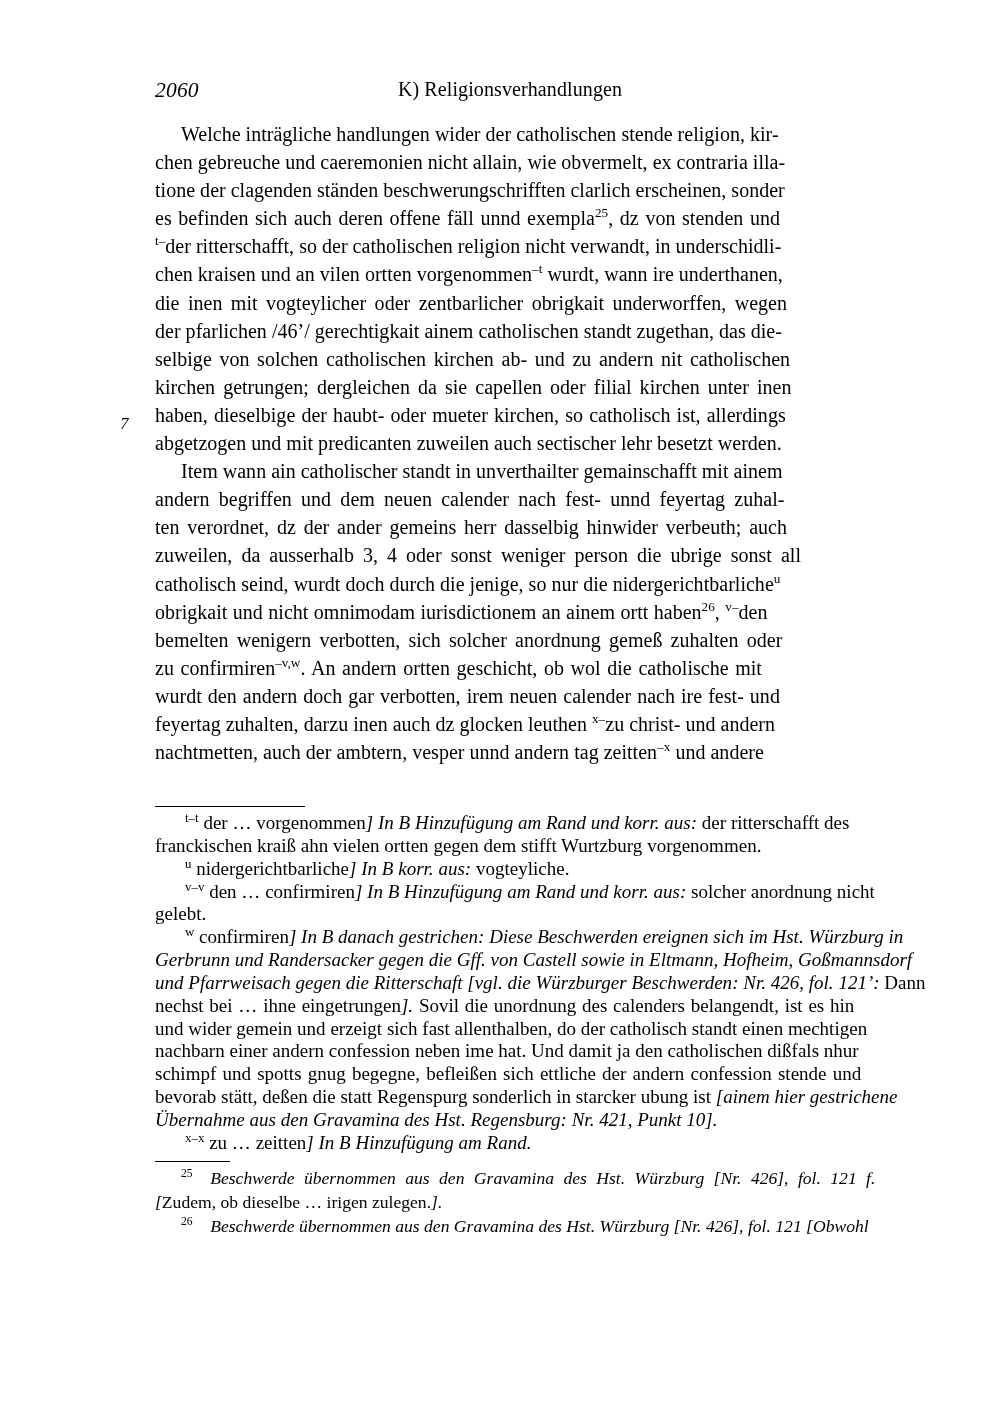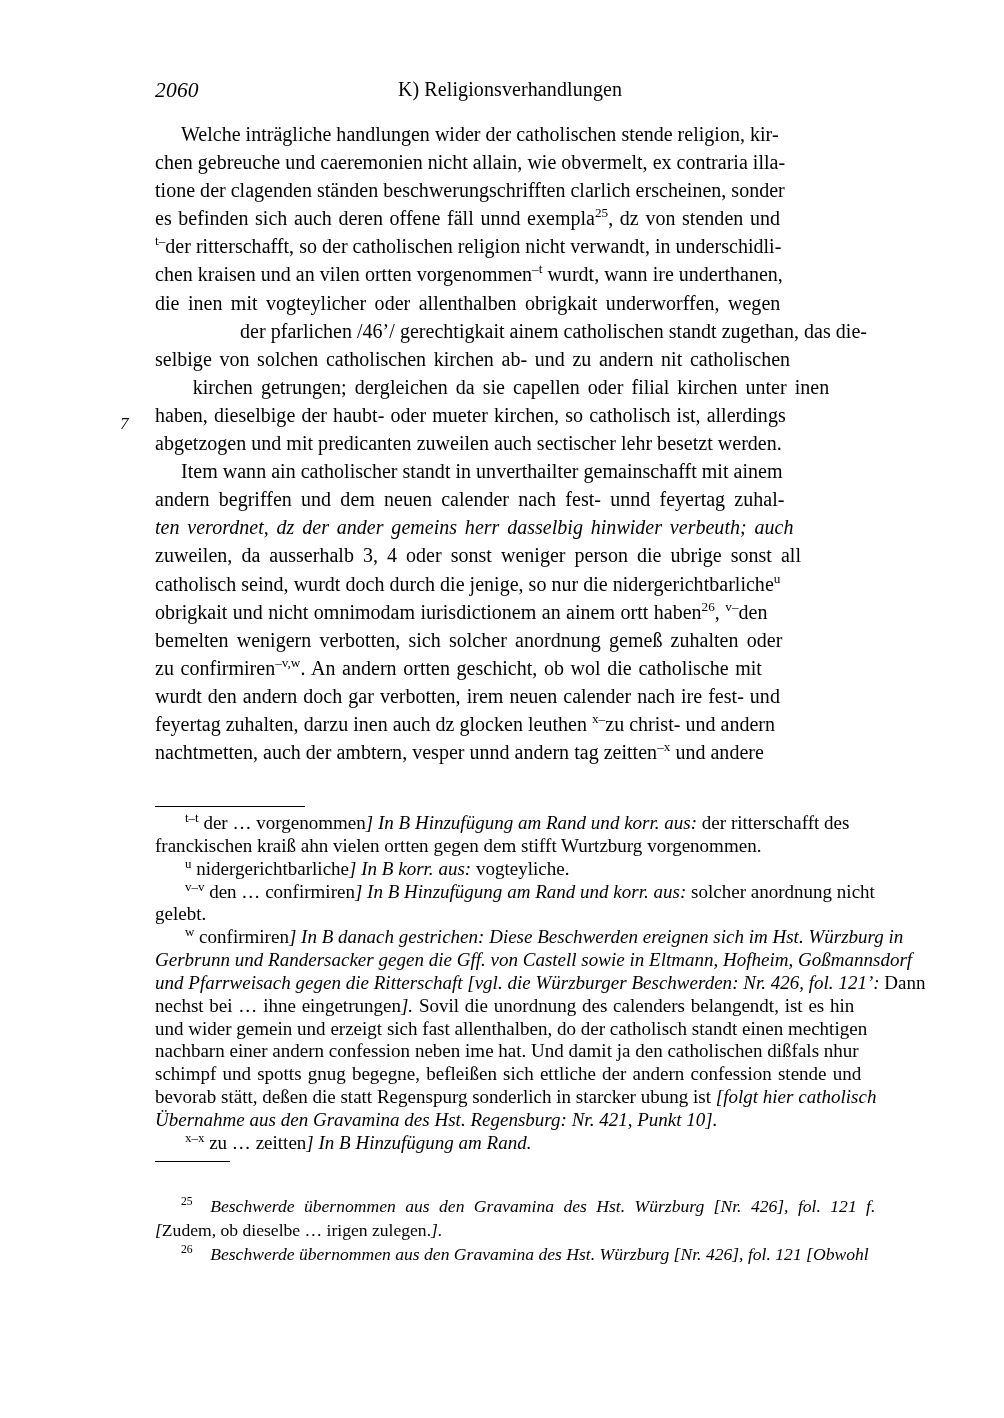--- a/index.html
+++ b/index.html
@@ -116,21 +116,21 @@
     font-size: 0.68em;
     vertical-align: 0.58em;
     line-height: 0;
   }
   i, .it { font-style: italic; }
 
   
   .notes-block {
     position: absolute;
     left: 155px;
-    top: 1194px;
+    top: 1166px;
     width: 712px;
   }
   .nl {
     display: block;
     font-size: 17.6px;
     line-height: 24.2px;
     height: 24.2px;
     white-space: nowrap;
   }
   .nl .numlead { display: inline-block; width: 26px; }
@@ -147,29 +147,29 @@
 
   <div class="linemark">7</div>
 
   <div class="body-block" id="body-block">
       <span class="bl" style="word-spacing: 0px;"><span class="lead"></span>Welche inträgliche handlungen wider der catholischen stende religion, kir-</span>
       <span class="bl" style="word-spacing: 0px;">chen gebreuche und caeremonien nicht allain, wie obvermelt, ex contraria illa-</span>
       <span class="bl" style="word-spacing: 0px;">tione der clagenden ständen beschwerungschrifften clarlich erscheinen, sonder</span>
       <span class="bl" style="word-spacing: 1.6px;">es befinden sich auch deren offene fäll unnd exempla<sup>25</sup>, dz von stenden und</span>
       <span class="bl" style="word-spacing: 0px;"><sup class="sup-left">t–</sup>der ritterschafft, so der catholischen religion nicht verwandt, in underschidli-</span>
       <span class="bl" style="word-spacing: 0px;">chen kraisen und an vilen ortten vorgenommen<sup>–t</sup> wurdt, wann ire underthanen,</span>
-      <span class="bl" style="word-spacing: 3.4px;">die inen mit vogteylicher oder allenthalben obrigkait underworffen, wegen</span>
-      <span class="bl" style="word-spacing: 0px; text-align: right;">der pfarlichen /46’/ gerechtigkait ainem catholischen standt zugethan, das die-</span>
+      <span class="bl" style="word-spacing: 3.4px;">die inen mit vogteylicher oder zentbarlicher obrigkait underworffen, wegen</span>
+      <span class="bl" style="word-spacing: 0px;">der pfarlichen /46’/ gerechtigkait ainem catholischen standt zugethan, das die-</span>
       <span class="bl" style="word-spacing: 2.6px;">selbige von solchen catholischen kirchen ab- und zu andern nit catholischen</span>
-      <span class="bl" style="word-spacing: 3px; text-align: center;">kirchen getrungen; dergleichen da sie capellen oder filial kirchen unter inen</span>
+      <span class="bl" style="word-spacing: 3px;">kirchen getrungen; dergleichen da sie capellen oder filial kirchen unter inen</span>
       <span class="bl" style="word-spacing: 1.1px;">haben, dieselbige der haubt- oder mueter kirchen, so catholisch ist, allerdings</span>
       <span class="bl" style="word-spacing: 0px;">abgetzogen und mit predicanten zuweilen auch sectischer lehr besetzt werden.</span>
       <span class="bl" style="word-spacing: 0px;"><span class="lead"></span>Item wann ain catholischer standt in unverthailter gemainschafft mit ainem</span>
       <span class="bl" style="word-spacing: 4.2px;">andern begriffen und dem neuen calender nach fest- unnd feyertag zuhal-</span>
-      <span class="bl" style="word-spacing: 2.8px; font-style: italic;">ten verordnet, dz der ander gemeins herr dasselbig hinwider verbeuth; auch</span>
+      <span class="bl" style="word-spacing: 2.8px;">ten verordnet, dz der ander gemeins herr dasselbig hinwider verbeuth; auch</span>
       <span class="bl" style="word-spacing: 4px;">zuweilen, da ausserhalb 3, 4 oder sonst weniger person die ubrige sonst all</span>
       <span class="bl" style="word-spacing: 0px;">catholisch seind, wurdt doch durch die jenige, so nur die nidergerichtbarliche<sup>u</sup></span>
       <span class="bl" style="word-spacing: 0.4px;">obrigkait und nicht omnimodam iurisdictionem an ainem ortt haben<sup>26</sup>, <sup>v–</sup>den</span>
       <span class="bl" style="word-spacing: 3.2px;">bemelten wenigern verbotten, sich solcher anordnung gemeß zuhalten oder</span>
       <span class="bl" style="word-spacing: 1.6px;">zu confirmiren<sup>–v,w</sup>. An andern ortten geschicht, ob wol die catholische mit</span>
       <span class="bl" style="word-spacing: 1px;">wurdt den andern doch gar verbotten, irem neuen calender nach ire fest- und</span>
       <span class="bl" style="word-spacing: 0px;">feyertag zuhalten, darzu inen auch dz glocken leuthen <sup>x–</sup>zu christ- und andern</span>
       <span class="bl" style="word-spacing: 0px;">nachtmetten, auch der ambtern, vesper unnd andern tag zeitten<sup>–x</sup> und andere</span>
     </div>
 
@@ -180,21 +180,21 @@
       <span class="al" style="word-spacing: 0px;"><span class="lead"></span><sup>u</sup> nidergerichtbarliche<i>] In B korr. aus:</i> vogteyliche.</span>
       <span class="al" style="word-spacing: 0px;"><span class="lead"></span><sup>v–v</sup> den … confirmiren<i>] In B Hinzufügung am Rand und korr. aus:</i> solcher anordnung nicht</span>
       <span class="al" style="word-spacing: 0px;">gelebt.</span>
       <span class="al" style="word-spacing: 0px;"><span class="lead"></span><sup>w</sup> confirmiren<i>] In B danach gestrichen: Diese Beschwerden ereignen sich im Hst. Würzburg in</i></span>
       <span class="al" style="word-spacing: 0px;"><i>Gerbrunn und Randersacker gegen die Gff. von Castell sowie in Eltmann, Hofheim, Goßmannsdorf</i></span>
       <span class="al" style="word-spacing: 0px;"><i>und Pfarrweisach gegen die Ritterschaft [vgl. die Würzburger Beschwerden: Nr. 426, fol. 121’:</i> Dann</span>
       <span class="al" style="word-spacing: 1px;">nechst bei … ihne eingetrungen<i>].</i> Sovil die unordnung des calenders belangendt, ist es hin</span>
       <span class="al" style="word-spacing: 0px;">und wider gemein und erzeigt sich fast allenthalben, do der catholisch standt einen mechtigen</span>
       <span class="al" style="word-spacing: 0px;">nachbarn einer andern confession neben ime hat. Und damit ja den catholischen dißfals nhur</span>
       <span class="al" style="word-spacing: 1.4px;">schimpf und spotts gnug begegne, befleißen sich ettliche der andern confession stende und</span>
-      <span class="al" style="word-spacing: 0px;">bevorab stätt, deßen die statt Regenspurg sonderlich in starcker ubung ist<i> [folgt hier catholisch</i></span>
+      <span class="al" style="word-spacing: 0px;">bevorab stätt, deßen die statt Regenspurg sonderlich in starcker ubung ist<i> [ainem hier gestrichene</i></span>
       <span class="al" style="word-spacing: 0px;"><i>Übernahme aus den Gravamina des Hst. Regensburg: Nr. 421, Punkt 10].</i></span>
       <span class="al" style="word-spacing: 0px;"><span class="lead"></span><sup>x–x</sup> zu … zeitten<i>] In B Hinzufügung am Rand.</i></span>
     </div>
 
   <div class="rule" id="rule-notes"></div>
   <div class="notes-block" id="notes-block">
       <span class="nl" style="word-spacing: 5px;"><span class="numlead"></span><sup>25</sup>  <i>Beschwerde übernommen aus den Gravamina des Hst. Würzburg [Nr. 426], fol. 121 f.</i></span>
       <span class="nl" style="word-spacing: 0px;"><i>[</i>Zudem, ob dieselbe … irigen zulegen.<i>].</i></span>
       <span class="nl" style="word-spacing: 0px;"><span class="numlead"></span><sup>26</sup>  <i>Beschwerde übernommen aus den Gravamina des Hst. Würzburg [Nr. 426], fol. 121 [Obwohl</i></span>
     </div>

